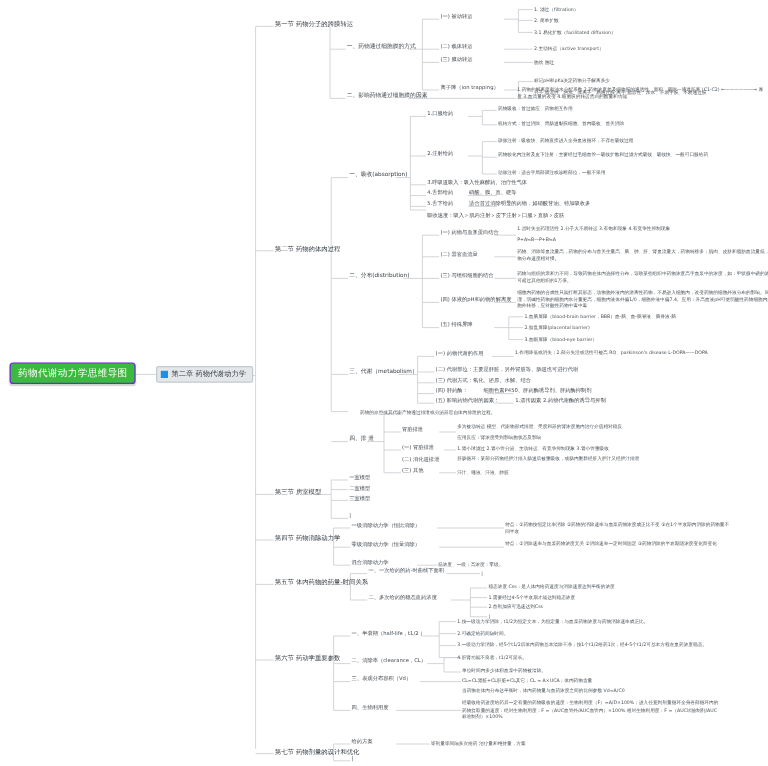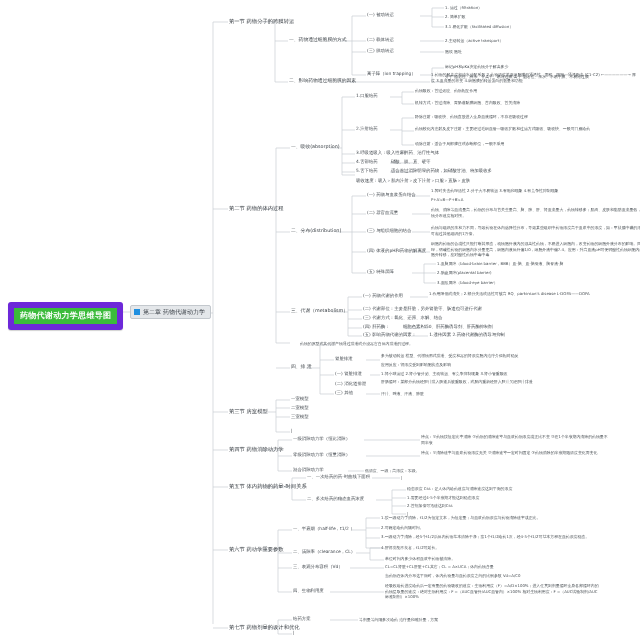--- a/index.html
+++ b/index.html
@@ -13,26 +13,26 @@
   }
   #map{position:absolute;left:0;top:0;width:640px;height:638px;}
   svg.wires{position:absolute;left:0;top:0;width:640px;height:638px;pointer-events:none;}
 
   .node{position:absolute;white-space:nowrap;line-height:1.25;}
 
   
   .root{
     left:8px;top:302px;
     background:#3bbb3b;
-    border:6px solid #6d28d9;
+    border:1px solid #6d28d9;
     border-radius:3px;
     padding:3px 6px;
     color:#ffffff;
     font-size:8px;
-    font-weight:bold;
+    font-weight:normal;
     letter-spacing:.3px;
     box-shadow:0 1px 1px rgba(0,0,0,.18);
   }
   
   .chapter{
     left:130px;top:305px;
     background:#e4e7ea;
     border:1px solid #c3c8cd;
     border-radius:2px;
     padding:2px 5px 2px 3px;

